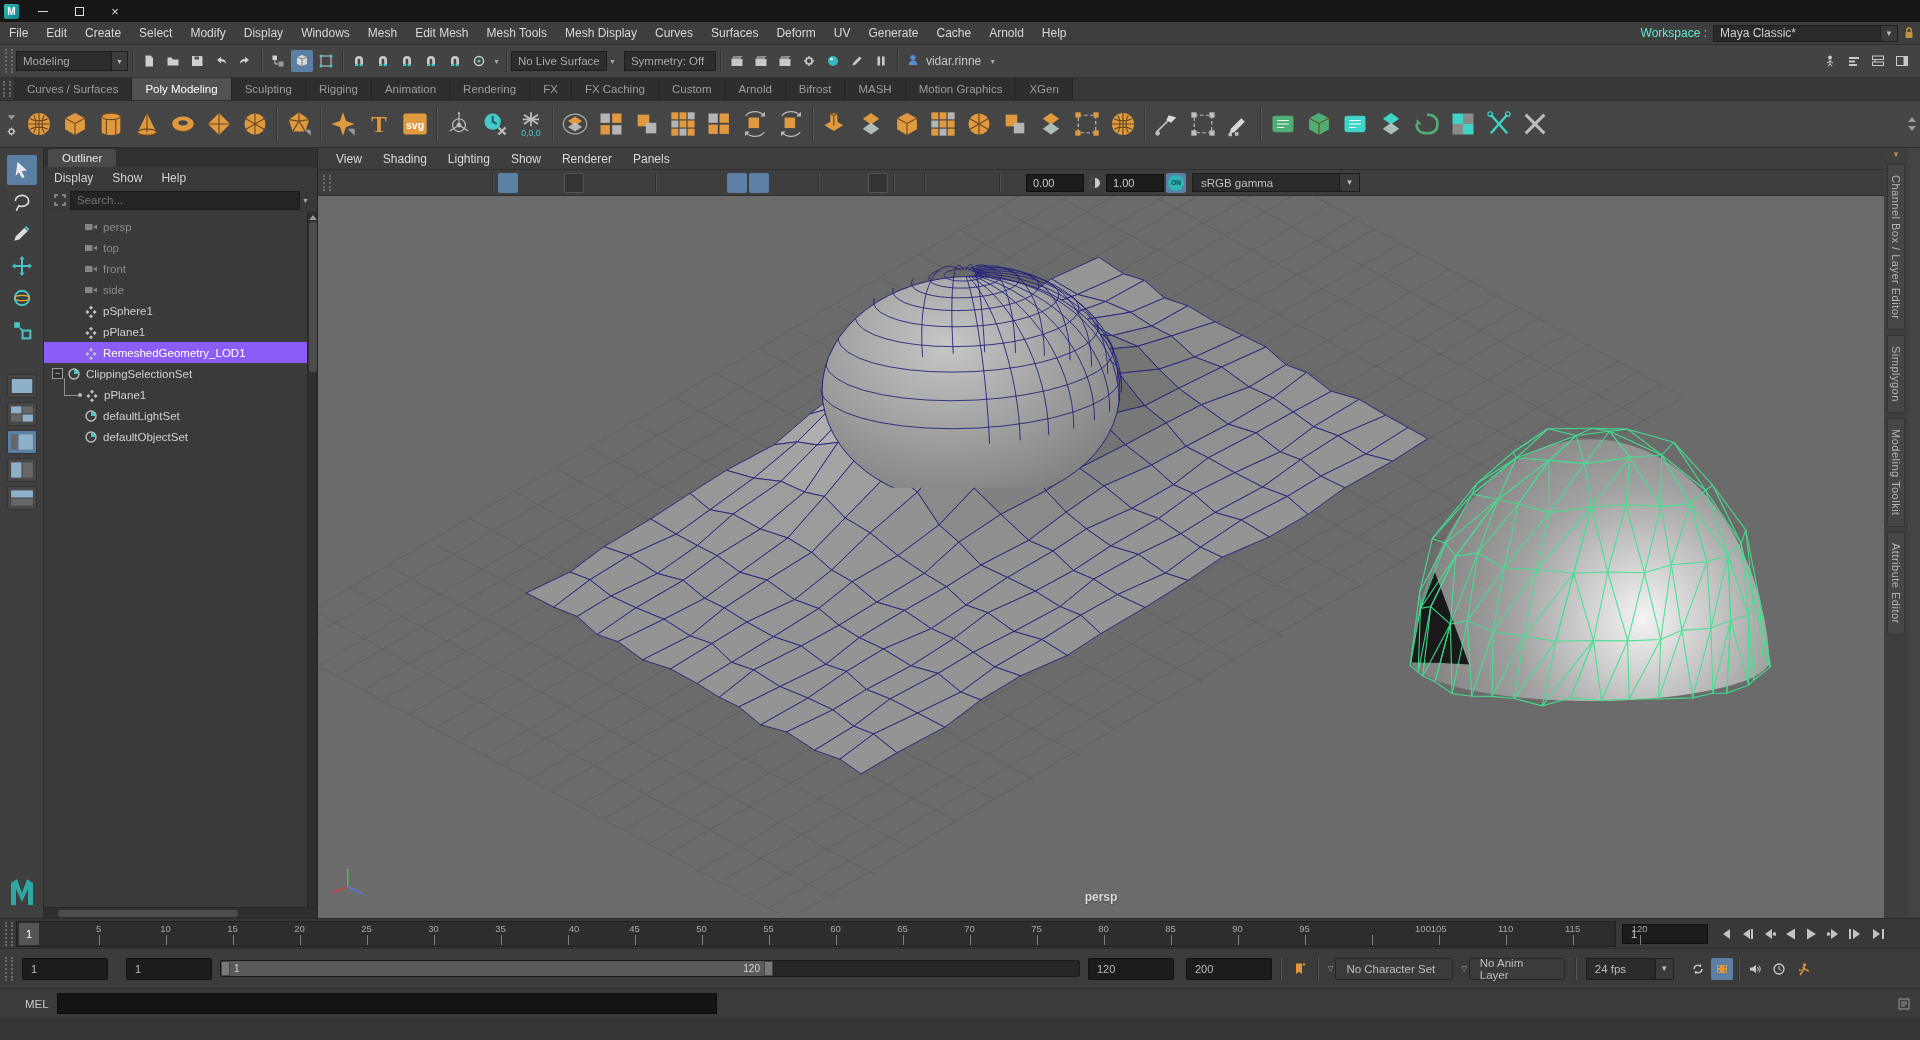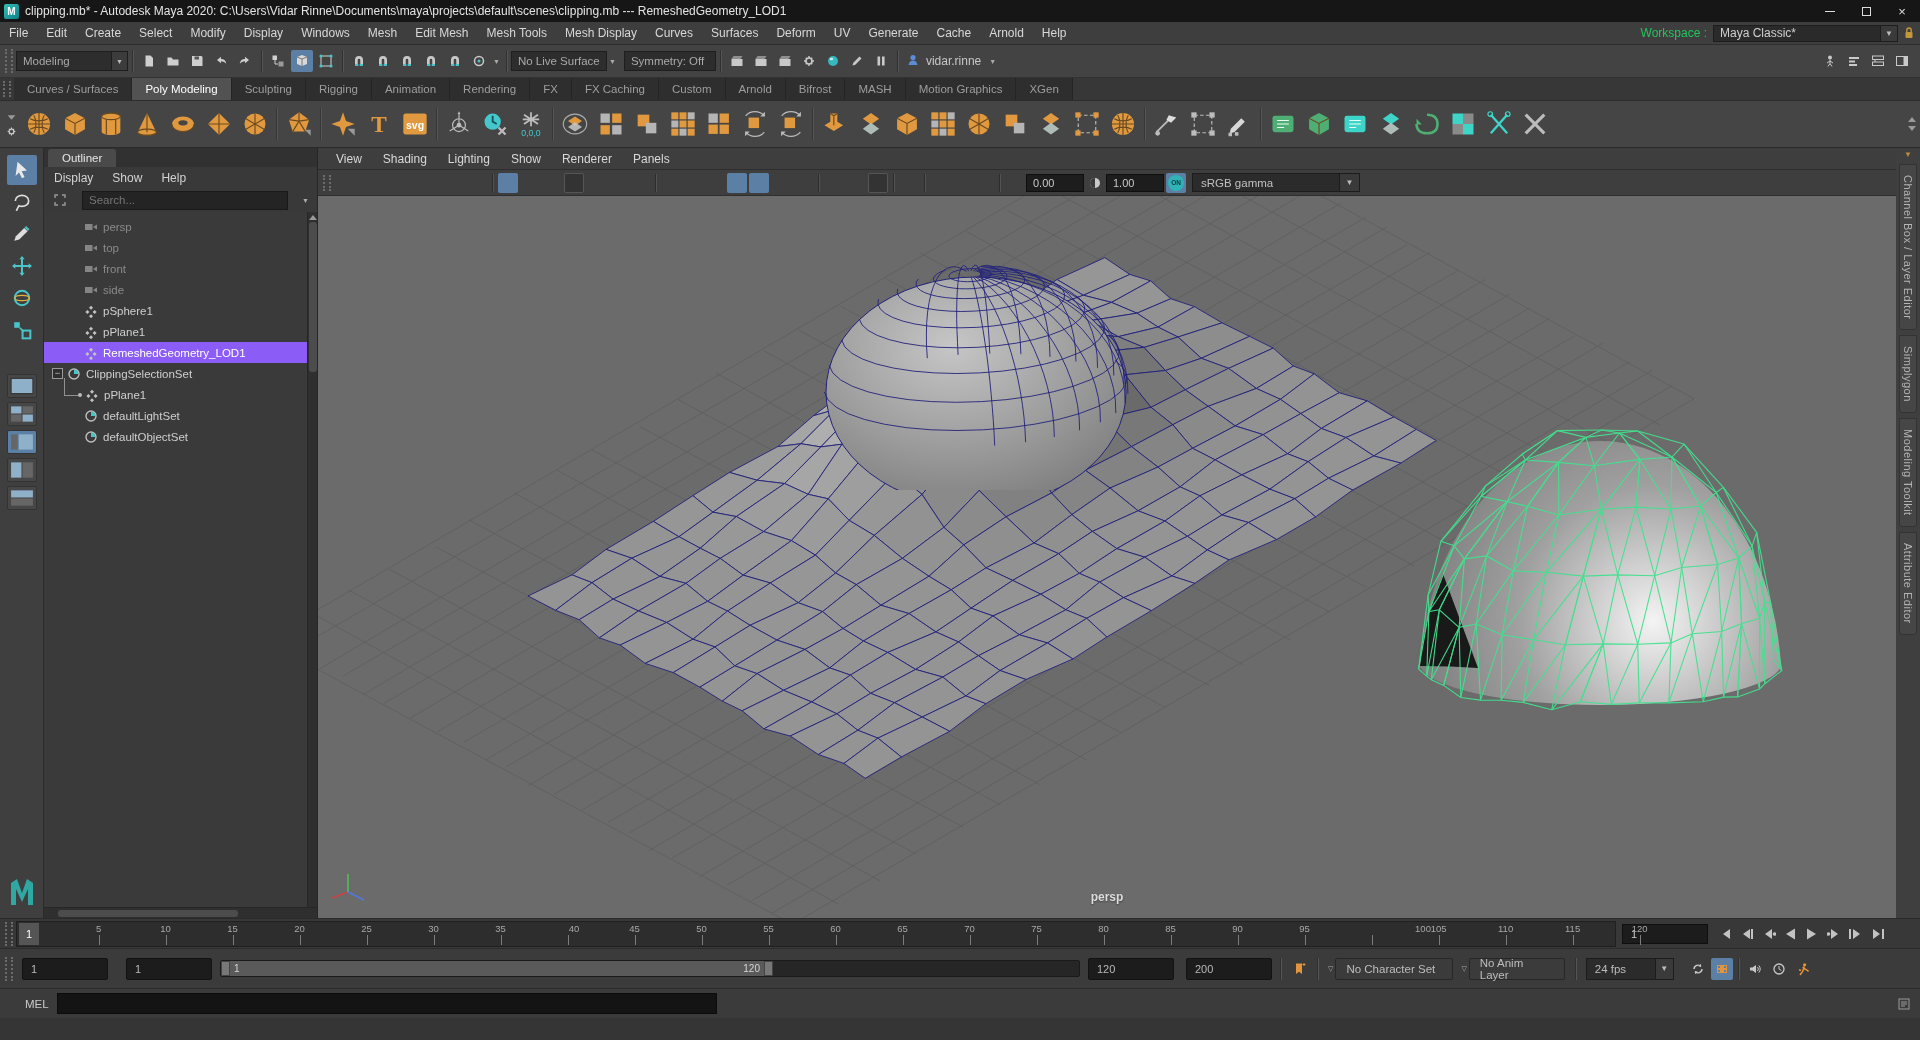--- a/index.html
+++ b/index.html
@@ -15,21 +15,21 @@
   #titlebar .wtitle { flex:1; white-space:nowrap; overflow:hidden; }
   .winbtn { width:36px; height:22px; display:flex; align-items:center; justify-content:center; color:#ddd; }
   .wb-min { width:10px; height:1px; background:#ddd; }
   .wb-max { width:9px; height:9px; border:1px solid #ddd; }
   .wb-close { font-size:13px; line-height:1; }
 
   
   #menubar { top:22px; height:23px; background:#3e3e3e; border-bottom:1px solid #2e2e2e; }
   #menubar .mitem { padding:0 9px; height:100%; display:flex; align-items:center; color:#d8d8d8; }
   #menubar .spacer { flex:1; }
-  .wslabel { color:#22c55e; margin-right:6px; }
+  .wslabel { color:#5eead4; margin-right:6px; }
   .wsbox { width:168px; height:17px; background:#2a2a2a; border:1px solid #1d1d1d; display:flex; align-items:center;
     padding-left:6px; color:#cfcfcf; }
   .wsarr { width:17px; height:17px; background:#3a3a3a; border:1px solid #1d1d1d; border-left:none; display:flex;
     align-items:center; justify-content:center; font-size:8px; color:#bbb; }
 
   
   #statusline { top:45px; height:33px; background:#434343; border-bottom:1px solid #333; padding-left:2px; }
   .grip { width:8px; height:24px; margin:0 3px; border-left:2px dotted #6c6c6c; border-right:2px dotted #6c6c6c; }
   .sep { width:1px; height:22px; background:#303030; margin:0 4px; box-shadow:1px 0 0 #555; }
   .sbox { height:20px; background:#2d2d2d; border:1px solid #1e1e1e; display:flex; align-items:center;
@@ -50,39 +50,39 @@
   #shelficons { top:101px; height:47px; background:#454545; border-bottom:1px solid #2a2a2a; padding-left:2px; }
   .shelfcol { display:flex; flex-direction:column; justify-content:center; gap:3px; margin:0 3px; }
   .shmini { width:13px; height:11px; display:flex; align-items:center; justify-content:center; }
   .shicon { width:36px; height:38px; display:flex; align-items:center; justify-content:center; border-radius:2px; }
   .shsep { width:2px; height:34px; background:#383838; border-right:1px solid #555; margin:0 3px; }
   .scrollcol { margin-left:auto; display:flex; flex-direction:column; gap:4px; padding-right:4px; }
   .tri-u { width:0;height:0;border-left:4px solid transparent;border-right:4px solid transparent;border-bottom:5px solid #999;}
   .tri-d { width:0;height:0;border-left:4px solid transparent;border-right:4px solid transparent;border-top:5px solid #999;}
 
   
-  #main { position:absolute; top:148px; height:770px; left:0; right:0; display:flex; }
+  #main { position:absolute; top:148px; height:770px; left:0; right:12px; display:flex; }
   #toolbox { width:44px; background:#3f3f3f; border-right:1px solid #2b2b2b; display:flex; flex-direction:column;
     align-items:center; padding-top:6px; }
   .tbicon { width:30px; height:30px; margin:1px 0; display:flex; align-items:center; justify-content:center; border-radius:2px; }
   .tbicon.active { background:#5b7fa5; }
   .tbgap { height:26px; }
   .layoutbtn { width:30px; height:24px; margin:2px 0; display:flex; align-items:center; justify-content:center;
     background:#474747; border:1px solid #333; border-radius:2px; }
   .layoutbtn.active { background:#5b7fa5; }
   #toolbox .flexsp { flex:1; }
   #mayalogo { margin-bottom:8px; }
 
   
   #outliner { width:274px; background:#393939; border-right:1px solid #262626; display:flex; flex-direction:column; }
   .ol-tabstrip { height:19px; background:#313131; display:flex; align-items:flex-end; }
   .ol-tab { height:18px; background:#4a4a4a; color:#e6e6e6; padding:0 14px; display:flex; align-items:center;
     border-radius:3px 3px 0 0; margin-left:4px; font-size:11.5px; }
   .ol-menus { height:21px; display:flex; align-items:center; padding-left:10px; gap:19px; color:#d2d2d2; font-size:12px; }
-  .ol-search { height:24px; display:flex; align-items:center; padding:0 6px; gap:12px; }
+  .ol-search { height:24px; display:flex; align-items:center; padding:0 6px; gap:0; }
   .ol-search input { flex:1; height:19px; background:#242424; border:1px solid #191919; color:#9a9a9a;
     font-size:11.5px; padding:0 6px; font-family:"Liberation Sans",sans-serif; outline:none; }
   .ol-list { flex:1; position:relative; background:#3a3a3a; overflow:hidden; display:flex; }
   .ol-rows { flex:1; padding-top:4px; }
   .ol-row { height:21px; display:flex; align-items:center; color:#cfcfcf; font-size:11.5px; white-space:nowrap; }
   .ol-row.dim { color:#8a8a8a; }
   .ol-row.dim svg { opacity:.55; }
   .ol-row.sel { background:#8b5cf6; color:#fff;align-items:center; }
   .ol-ind { display:inline-block; }
   .expander { width:11px; height:11px; border:1px solid #999; color:#ccc; font-size:9px; line-height:9px;
@@ -163,21 +163,20 @@
   #melinput { width:660px; height:21px; background:#141414; border:1px solid #0c0c0c; color:#ccc;
     font-family:"DejaVu Sans Mono",monospace; font-size:11px; padding:0 6px; }
   #bottomstrip { top:1018px; height:22px; background:#353535; }
   #cmdline .flexsp { flex:1; }
 </style>
 </head>
 <body>
 
 <div class="row" id="titlebar">
   <div class="mlogo">M</div>
-  <div class="wtitle">clipping.mb* - Autodesk Maya 2020: C:\Users\Vidar Rinne\Documents\maya\projects\default\scenes\clipping.mb  ---  RemeshedGeometry_LOD1</div>
   <div class="winbtn">
       <div class="wb-min"></div>
     </div>
   <div class="winbtn">
       <div class="wb-max"></div>
     </div>
   <div class="winbtn">
       <span class="wb-close">×</span>
     </div>
 </div>

